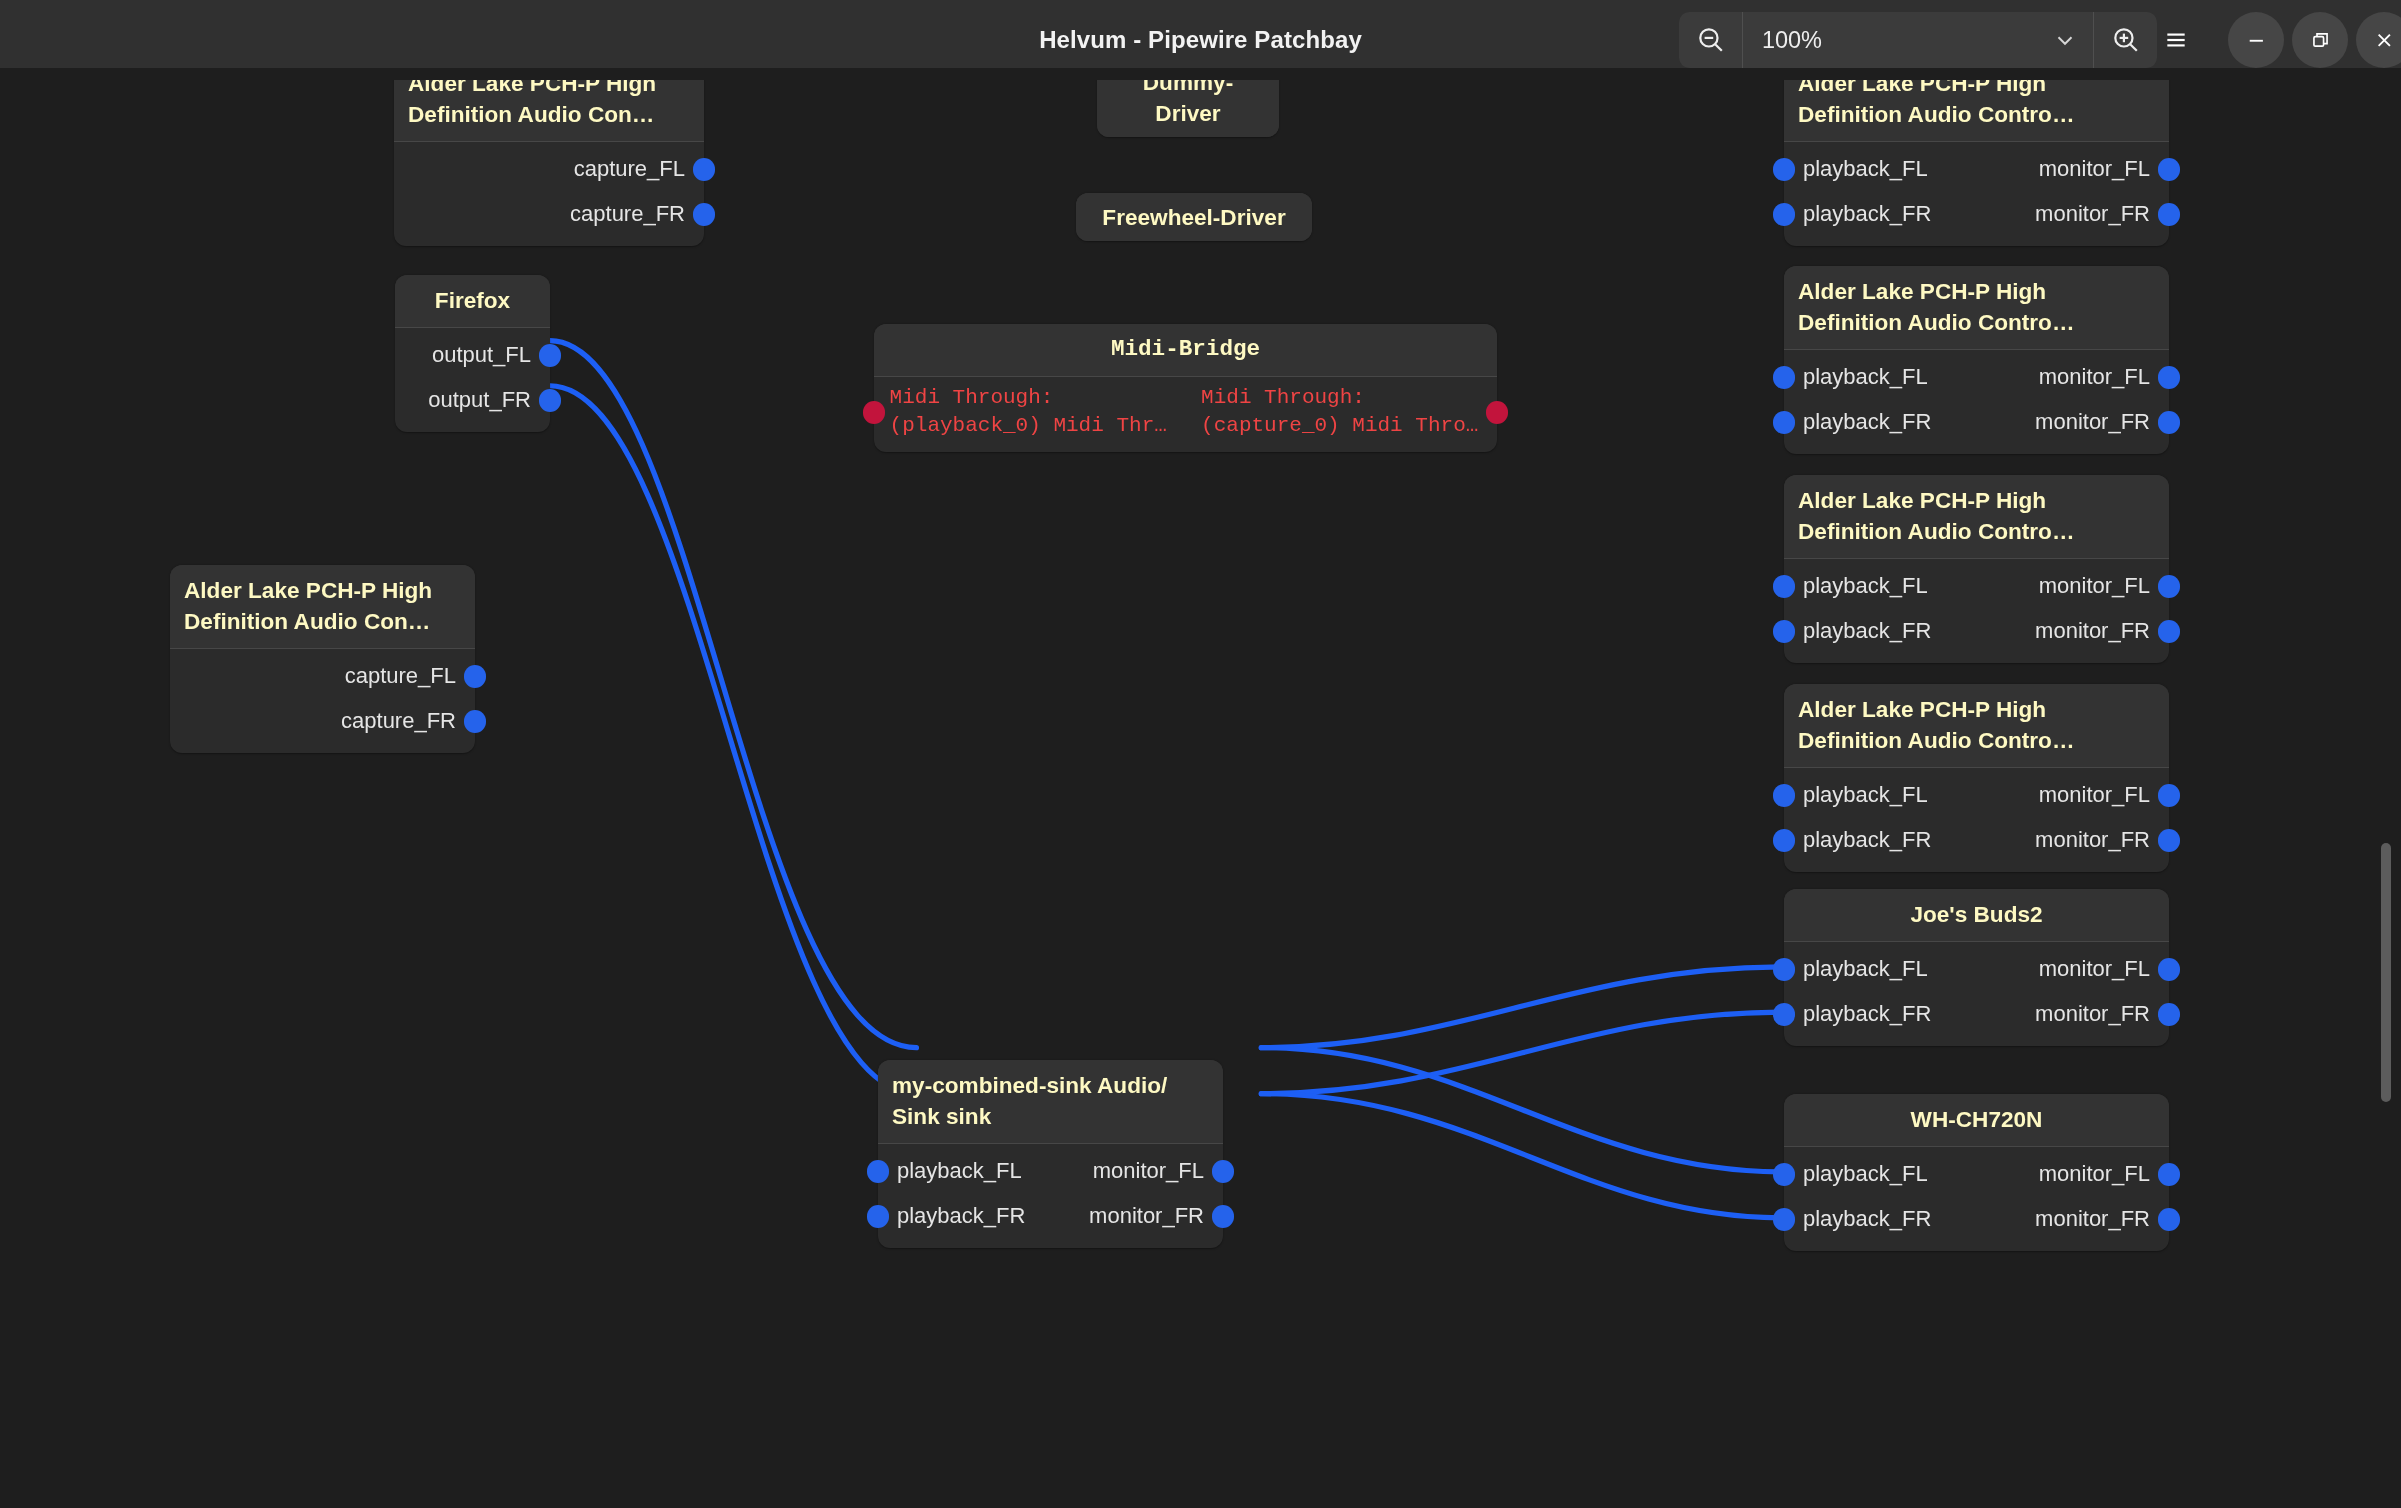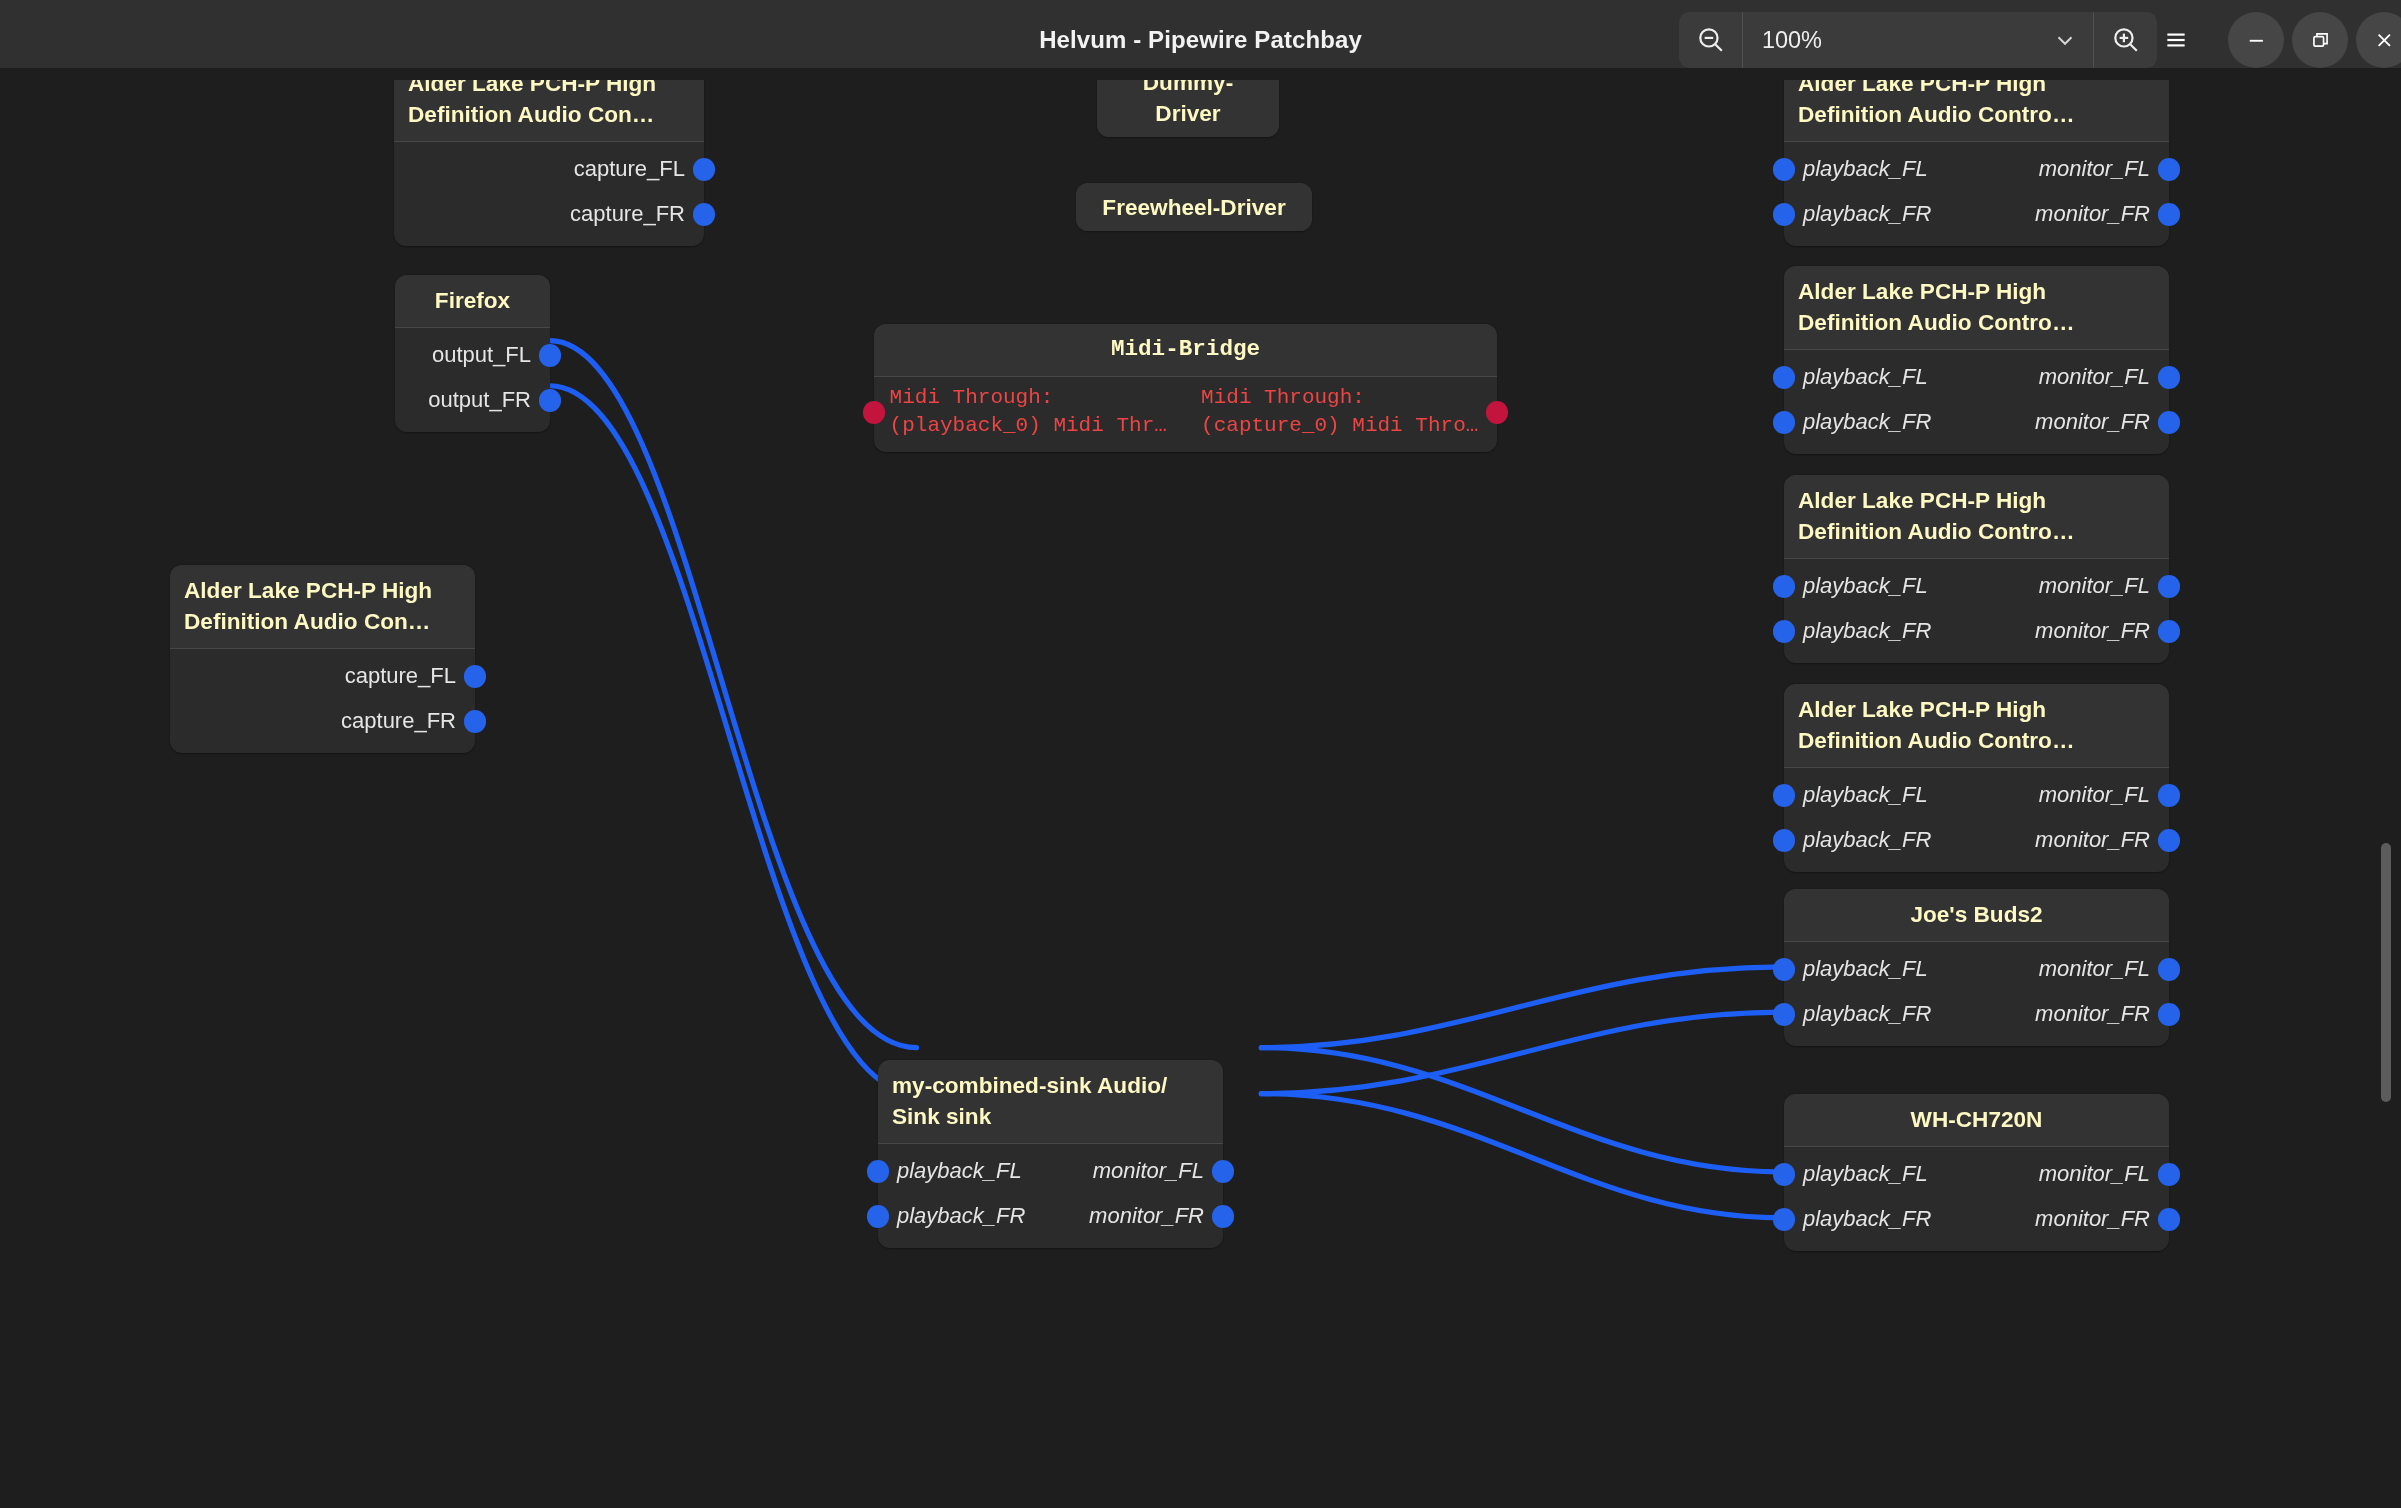--- a/index.html
+++ b/index.html
@@ -155,21 +155,21 @@
     z-index: 4;
   }
   .dot.midi { background: #c2143c; }
   .dot.l { left: -11.3px; }
   .dot.r { right: -11.3px; }
 
   
   .row2 {
     display: flex; align-items: center;
     justify-content: flex-end;
-    height: 45px; position: relative; font-style: italic;
+    height: 45px; position: relative;
   }
   .row2 .plabel.in  { padding-left: 19px; }
   .row2 .plabel.out { padding-right: 19px; }
 
   
   .midi-ports { padding: 7px 0 12px 0; }
   .midi-row { display: flex; position: relative; }
   .midi-cell {
     flex: 1 1 50%;
     color: #ef4444;
@@ -285,21 +285,21 @@
           <span class="plabel out">capture_FR</span>
           <span class="dot r" style="top:11.3px;"></span>
         </div>
       </div>
     </div>
 
     <div class="node titleonly" style="left:1097px; top:-22px; width:182px; background:#333333;">
       <div class="node-title">Dummy-Driver</div>
     </div>
 
-    <div class="node titleonly" style="left:1076px; top:103px; width:236px; background:#333333;">
+    <div class="node titleonly" style="left:1076px; top:113px; width:236px; background:#333333;">
       <div class="node-title">Freewheel-Driver</div>
     </div>
 
     <div class="node" style="left:395px; top:195px; width:155px;">
       <div class="node-title">Firefox</div>
       <div class="ports">
         <div class="port-row">
           <span class="plabel out">output_FL</span>
           <span class="dot r" style="top:11.3px;"></span>
         </div>

